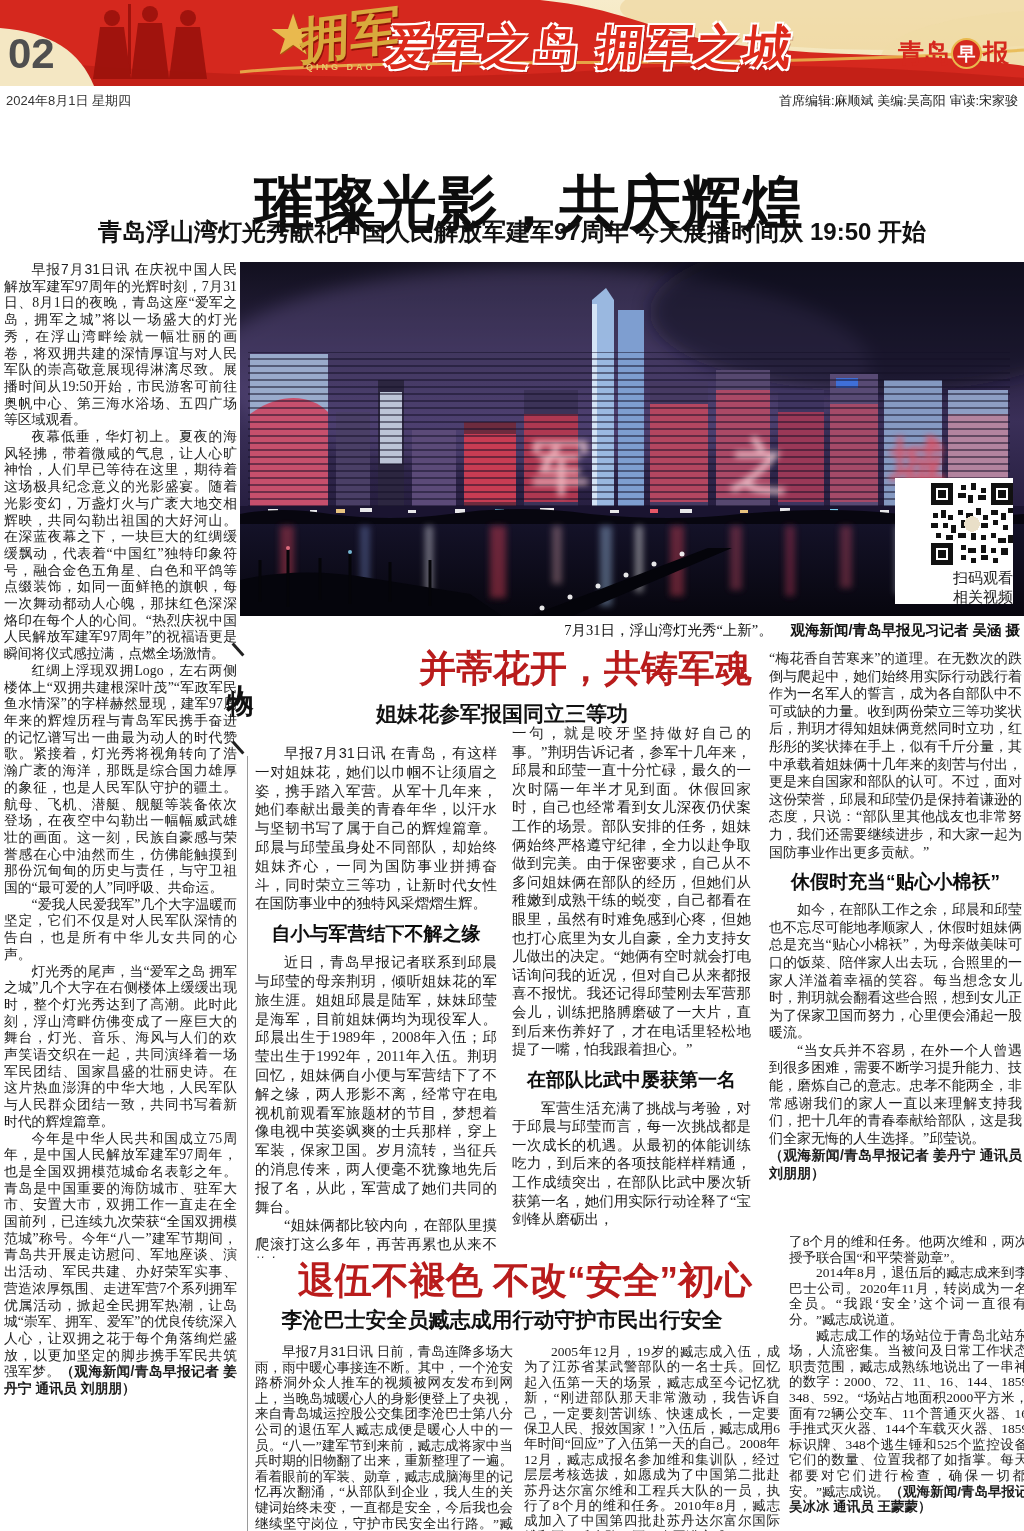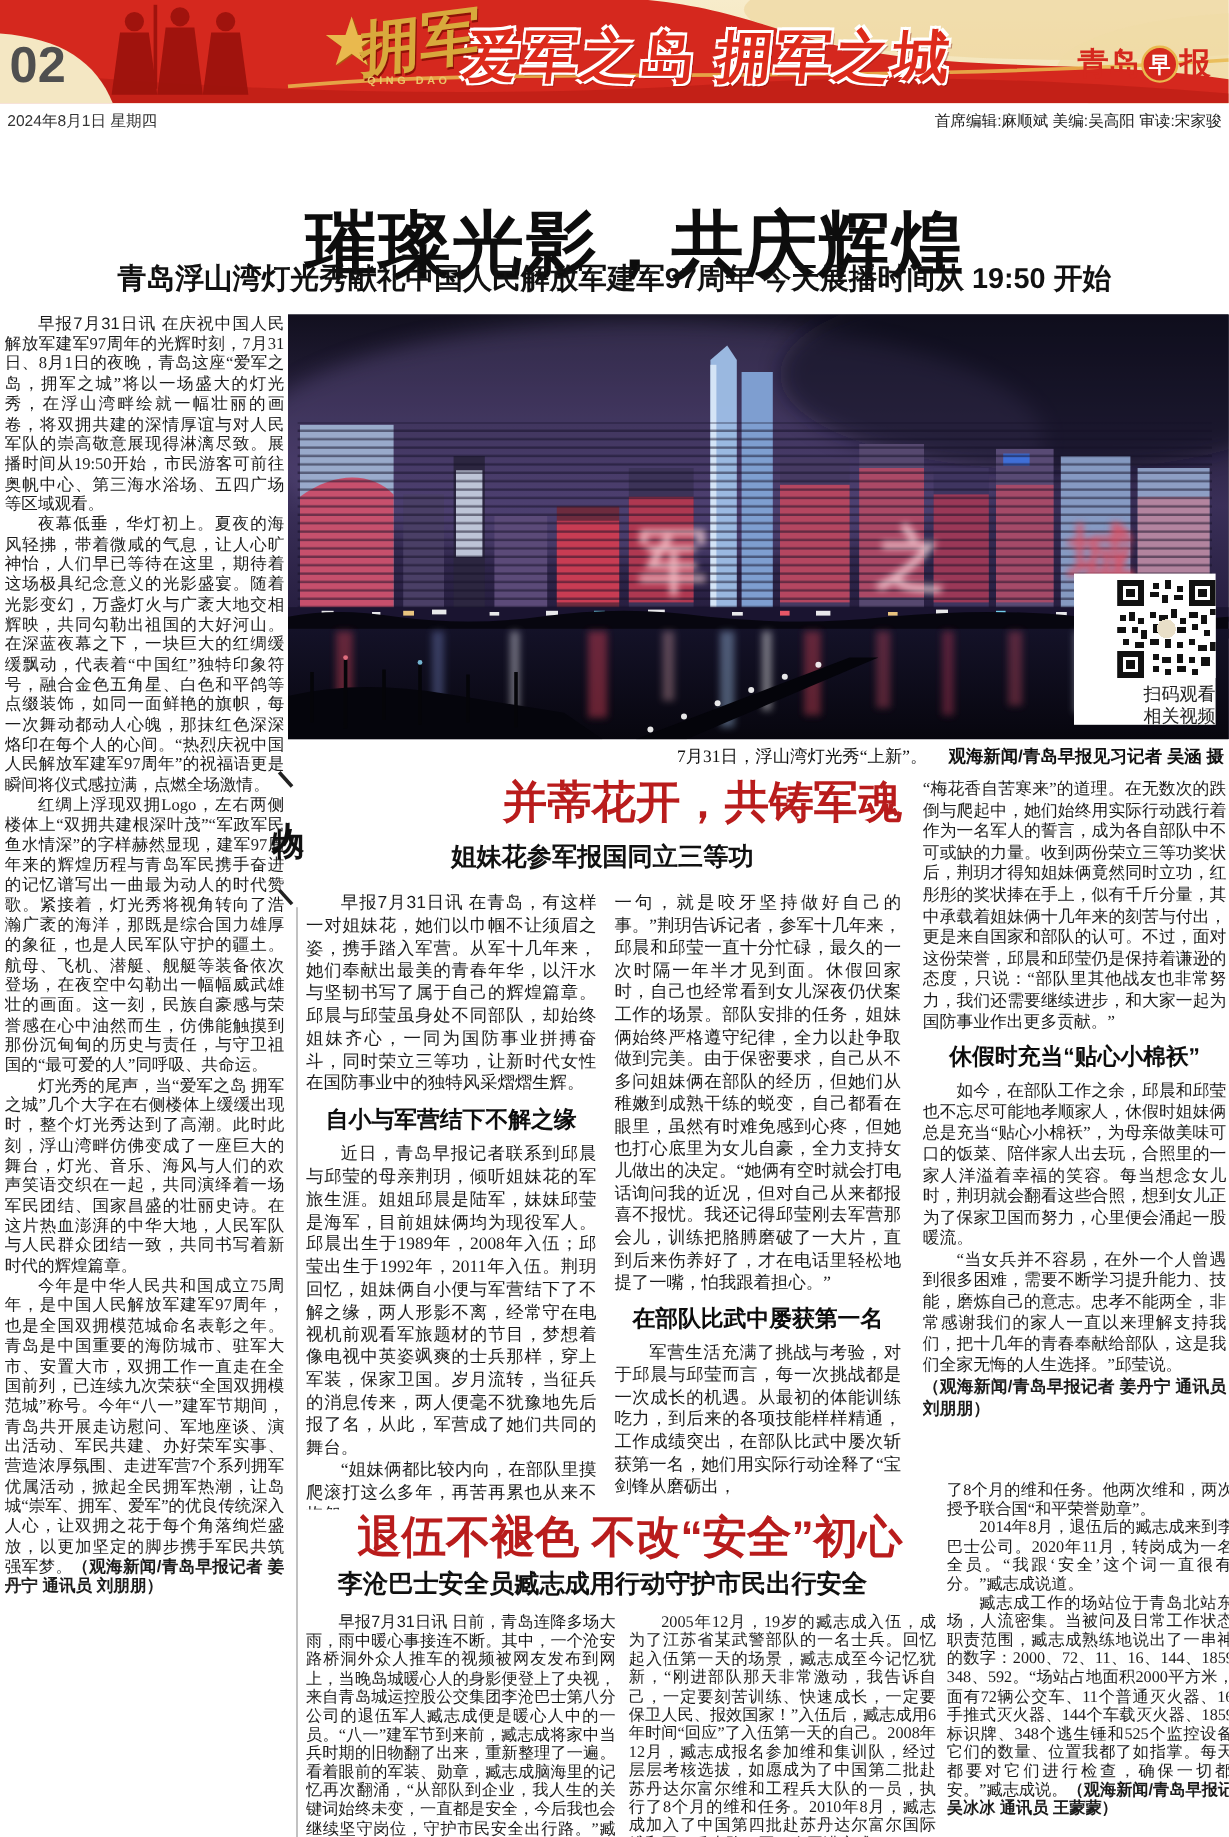--- a/index.html
+++ b/index.html
@@ -58,21 +58,21 @@
   .a-title{position:absolute;text-align:right;font:900 37px "Liberation Sans",sans-serif;color:#b91c1c;}
   .a-sub{position:absolute;text-align:center;font:bold 21px "Liberation Sans",sans-serif;color:#111;}
   .col{position:absolute;text-align:justify;overflow:hidden;}
   .col p{margin:0;text-indent:2em;}
   .col p.noind{text-indent:0;}
   .col h3{font:bold 19px "Liberation Sans",sans-serif;text-align:center;text-indent:0;
           margin:9px 0 7px;line-height:24px;color:#0d0d0d;}
   .a1-title{left:252px;top:644px;width:500px;}
   .a1-sub{left:252px;top:700px;width:500px;}
   .a1-col1{left:255px;top:744px;width:242px;height:514px;font-size:14.5px;line-height:18.8px;}
-  .a1-col2{left:512px;top:744px;width:239px;height:514px;font-size:14.5px;line-height:18.6px;}
+  .a1-col2{left:512px;top:724px;width:239px;height:514px;font-size:14.5px;line-height:18.6px;}
   .a1-col3{left:769px;top:650px;width:253px;height:570px;font-size:14px;line-height:17.6px;}
   .col .byline{font-family:"Liberation Sans",sans-serif;font-weight:bold;text-indent:0;}
   .a2-title{left:252px;top:1256px;width:500px;}
   .a2-sub{left:252px;top:1306px;width:500px;}
   .a2-col1{left:255px;top:1344px;width:258px;height:187px;font-size:13.5px;line-height:15.6px;}
   .a2-col2{left:524px;top:1344px;width:256px;height:187px;font-size:13.5px;line-height:15.4px;}
   .a2-col3{left:769px;top:1234px;width:253px;height:297px;font-size:13.5px;line-height:15.6px;margin-left:20px;}
 </style>
 </head>
 <body>
@@ -112,20 +112,21 @@
   <span class="editors">首席编辑:麻顺斌 美编:吴高阳 审读:宋家骏</span>
 </div>
 
 <h1 class="headline">璀璨光影，共庆辉煌</h1>
 <div class="subheadline">青岛浮山湾灯光秀献礼中国人民解放军建军97周年 今天展播时间从 19:50 开始</div>
 
 <div class="lead-article">
   <p><b class="dl">早报7月31日讯</b> <span>在庆祝中国人民解放军建军97周年的光辉时刻，7月31日、8月1日的夜晚，青岛这座“爱军之岛，拥军之城”将以一场盛大的灯光秀，在浮山湾畔绘就一幅壮丽的画卷，将双拥共建的深情厚谊与对人民军队的崇高敬意展现得淋漓尽致。展播时间从19:50开始，市民游客可前往奥帆中心、第三海水浴场、五四广场等区域观看。</span></p>
   <p>夜幕低垂，华灯初上。夏夜的海风轻拂，带着微咸的气息，让人心旷神怡，人们早已等待在这里，期待着这场极具纪念意义的光影盛宴。随着光影变幻，万盏灯火与广袤大地交相辉映，共同勾勒出祖国的大好河山。在深蓝夜幕之下，一块巨大的红绸缓缓飘动，代表着“中国红”独特印象符号，融合金色五角星、白色和平鸽等点缀装饰，如同一面鲜艳的旗帜，每一次舞动都动人心魄，那抹红色深深烙印在每个人的心间。“热烈庆祝中国人民解放军建军97周年”的祝福语更是瞬间将仪式感拉满，点燃全场激情。</p>
   <p>红绸上浮现双拥Logo，左右两侧楼体上“双拥共建根深叶茂”“军政军民鱼水情深”的字样赫然显现，建军97周年来的辉煌历程与青岛军民携手奋进的记忆谱写出一曲最为动人的时代赞歌。紧接着，灯光秀将视角转向了浩瀚广袤的海洋，那既是综合国力雄厚的象征，也是人民军队守护的疆土。航母、飞机、潜艇、舰艇等装备依次登场，在夜空中勾勒出一幅幅威武雄壮的画面。这一刻，民族自豪感与荣誉感在心中油然而生，仿佛能触摸到那份沉甸甸的历史与责任，与守卫祖国的“最可爱的人”同呼吸、共命运。</p>
+  <p>“爱我人民爱我军”几个大字温暖而坚定，它们不仅是对人民军队深情的告白，也是所有中华儿女共同的心声。</p>
   <p>灯光秀的尾声，当“爱军之岛 拥军之城”几个大字在右侧楼体上缓缓出现时，整个灯光秀达到了高潮。此时此刻，浮山湾畔仿佛变成了一座巨大的舞台，灯光、音乐、海风与人们的欢声笑语交织在一起，共同演绎着一场军民团结、国家昌盛的壮丽史诗。在这片热血澎湃的中华大地，人民军队与人民群众团结一致，共同书写着新时代的辉煌篇章。</p>
   <p><span>今年是中华人民共和国成立75周年，是中国人民解放军建军97周年，也是全国双拥模范城命名表彰之年。青岛是中国重要的海防城市、驻军大市、安置大市，双拥工作一直走在全国前列，已连续九次荣获“全国双拥模范城”称号。今年“八一”建军节期间，青岛共开展走访慰问、军地座谈、演出活动、军民共建、办好荣军实事、营造浓厚氛围、走进军营7个系列拥军优属活动，掀起全民拥军热潮，让岛城“崇军、拥军、爱军”的优良传统深入人心，让双拥之花于每个角落绚烂盛放，以更加坚定的脚步携手军民共筑强军梦。</span><b class="byline-inline">（观海新闻/青岛早报记者 姜丹宁 通讯员 刘朋朋）</b></p>
 </div>
 
 <figure class="lead-photo">
   <svg width="784" height="354" viewBox="0 0 784 354" preserveAspectRatio="none">
     <defs>
       <linearGradient id="sky" x1="0" y1="0" x2="0" y2="1">
         <stop offset="0" stop-color="#12101f"></stop>
           <stop offset="0.45" stop-color="#3a2f58"></stop>

